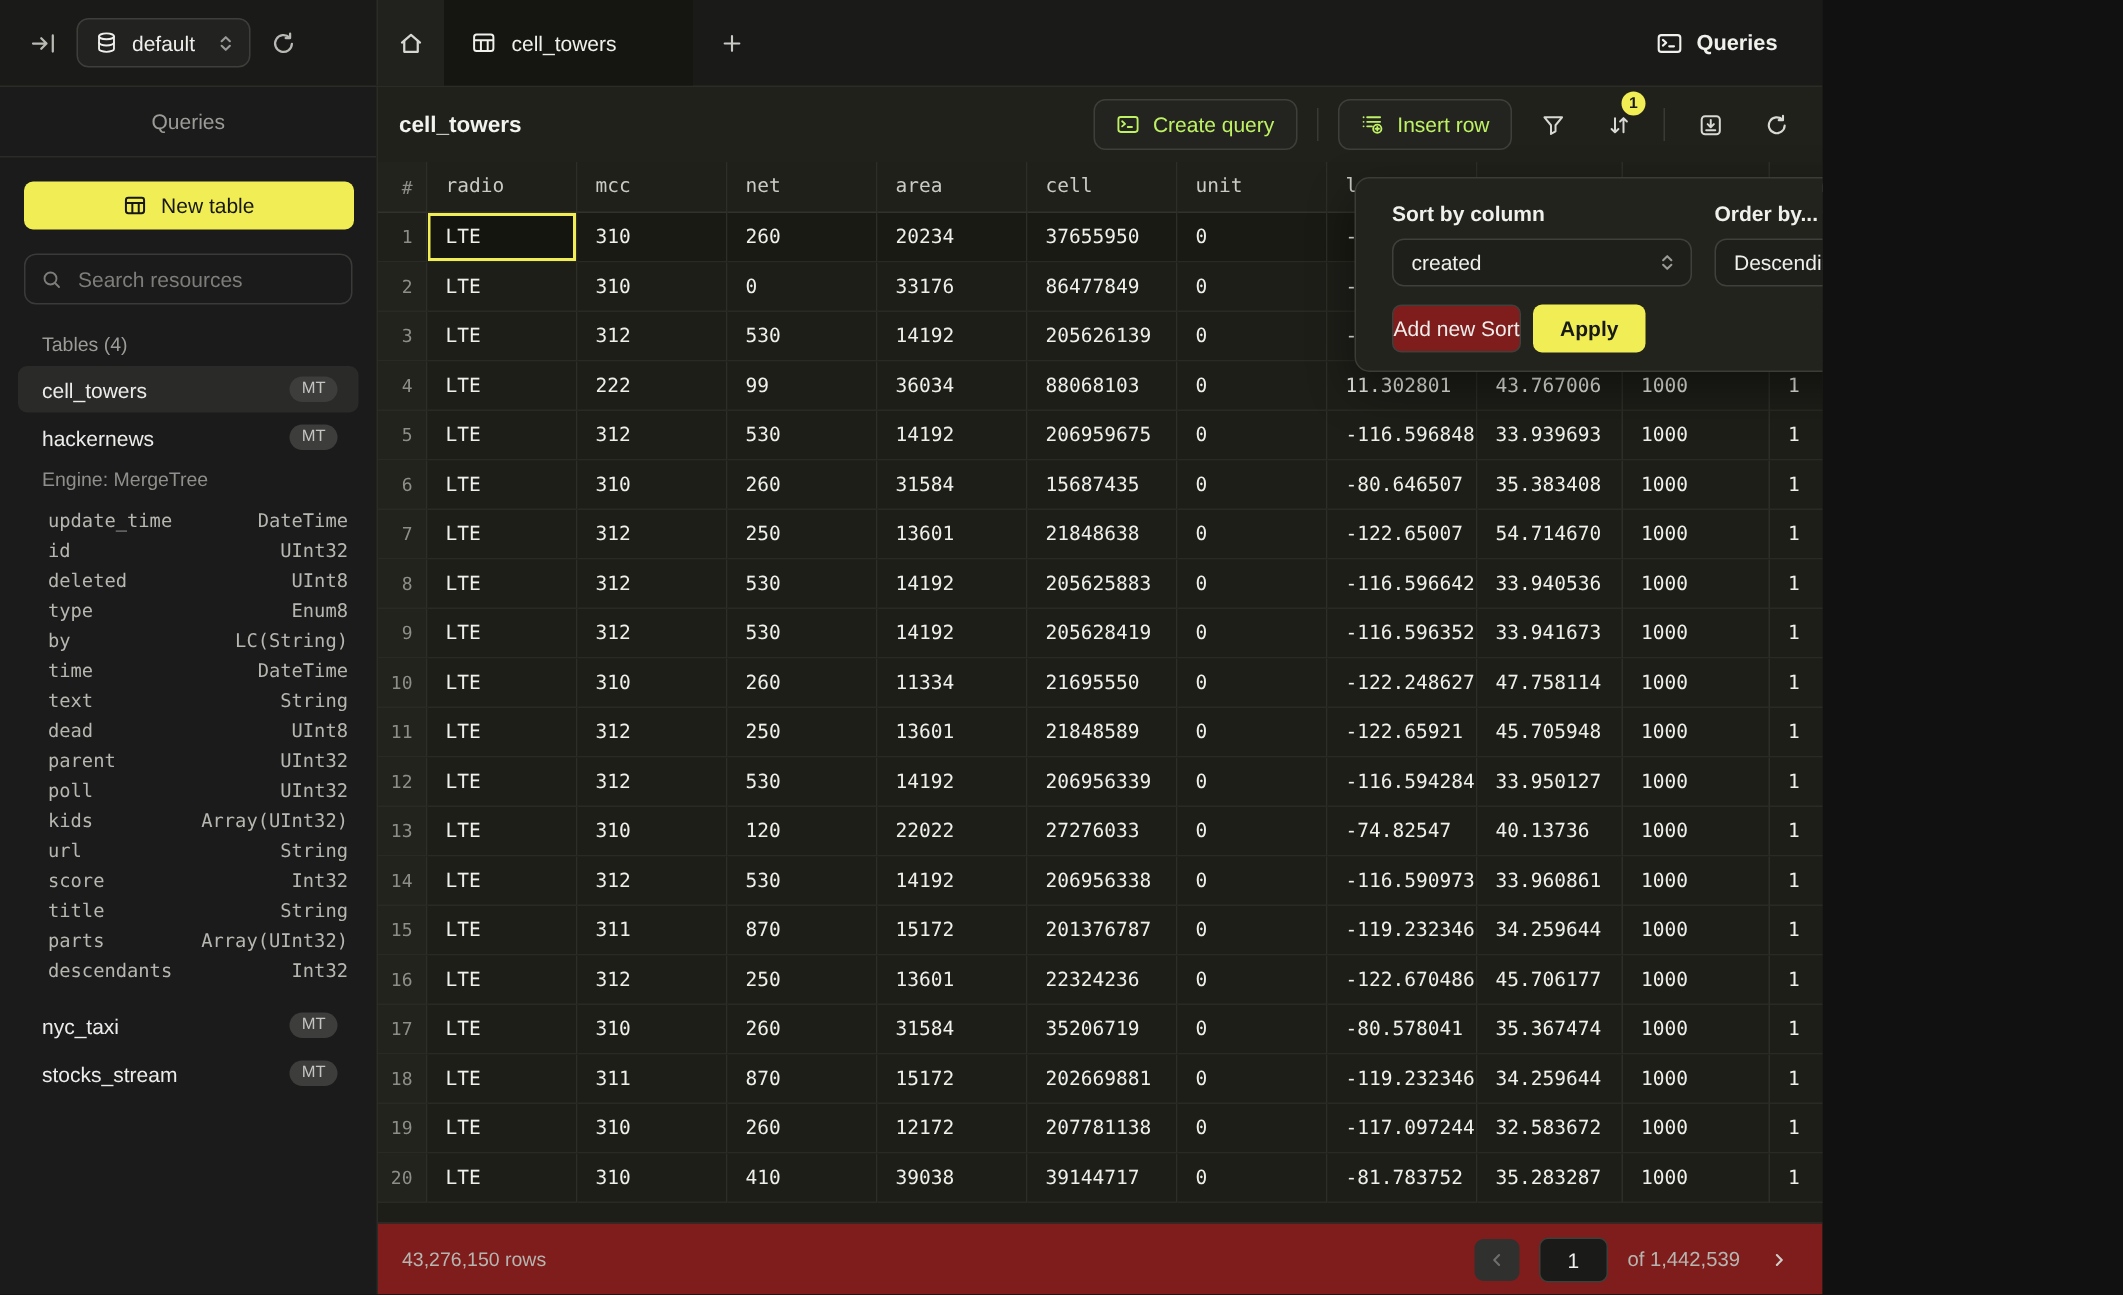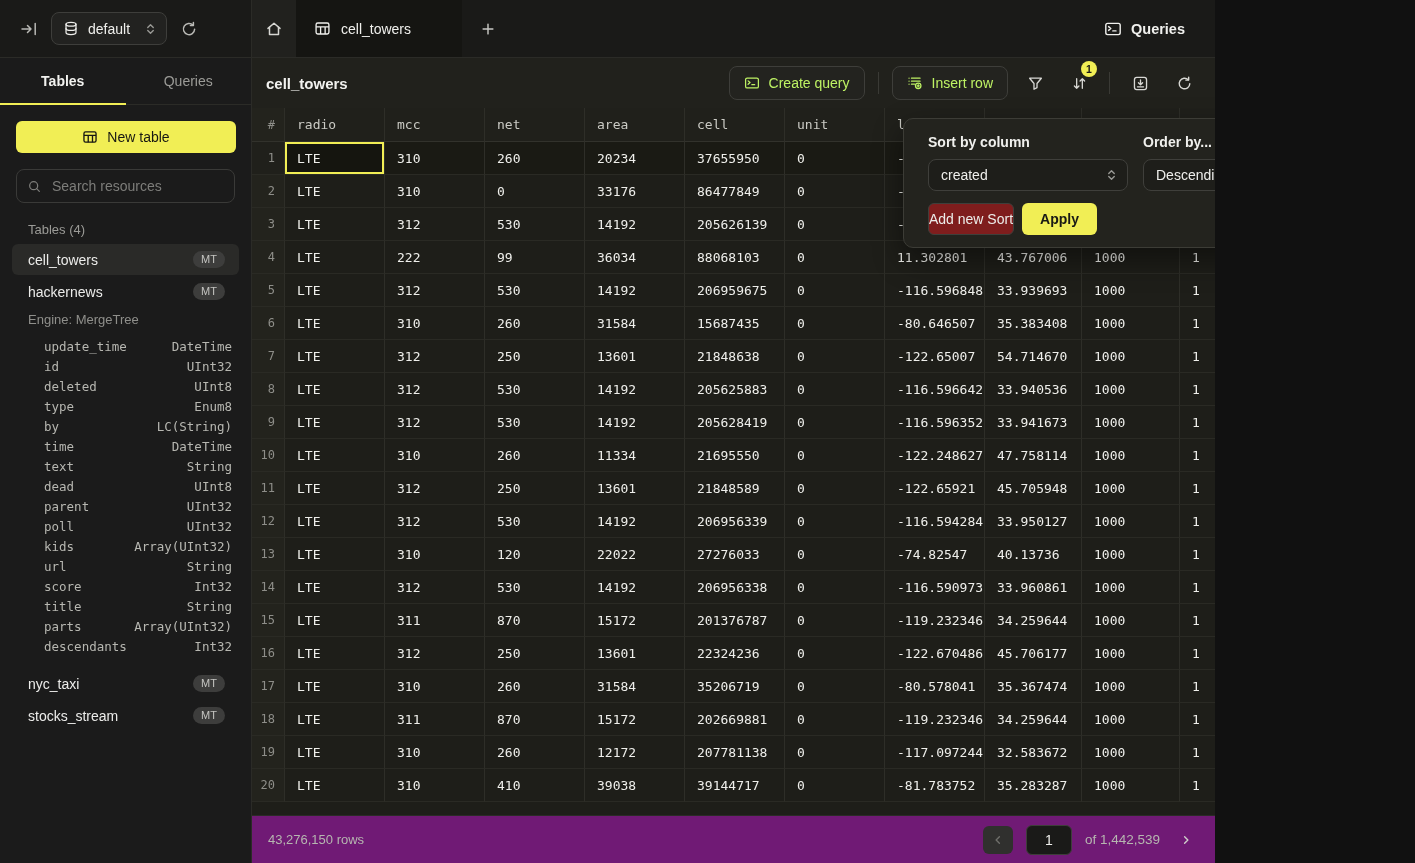--- a/index.html
+++ b/index.html
@@ -28,21 +28,21 @@
   .new-table-btn{margin:16px;width:220px;height:32px;background:#f1ee55;border:none;border-radius:6px;color:#171713;display:flex;align-items:center;justify-content:center;gap:9px;font-size:14px;font-weight:500;cursor:pointer;font-family:inherit;}
   .search-box{margin:0 16px;height:34px;border:1px solid #3a3a38;border-radius:8px;display:flex;align-items:center;padding:0 10px;gap:8px;color:#7d7d7a;box-sizing:border-box;}
   .search-box input{background:transparent;border:none;outline:none;color:#737373;font-size:14px;width:100%;font-family:inherit;}
   .search-box input::placeholder{color:#7d7d7a;}
   .section-label{margin:19px 16px 7px 28px;font-size:13px;color:#9b9b97;}
   .table-item{margin:1px 12px;height:31px;border-radius:6px;display:flex;align-items:center;padding:0 14px 0 16px;cursor:pointer;}
   .table-item.selected{background:#2a2a28;}
   .t-name{font-size:14px;color:#ececea;font-weight:500;flex:1;}
   .t-badge{background:#3d3d3c;color:#c4c4c1;border-radius:10px;font-size:11px;padding:3px 8px;line-height:1;}
   .t-engine{margin:5px 16px 9px 28px;font-size:13px;color:#8f8f8b;}
-  .t-fields{margin:0 0 12px 12px;}
+  .t-fields{margin:0 0 12px 0;}
   .t-field{display:flex;justify-content:space-between;align-items:center;height:20px;padding:0 19px 0 32px;font-family:"DejaVu Sans Mono",monospace;font-size:12.5px;color:#b7b7b1;}
 
   
   .main{position:absolute;left:252px;top:58px;right:0;bottom:0;background:#1e1e19;}
   .titlebar{height:50px;background:#21211c;display:flex;align-items:center;padding:0 14px;box-sizing:border-box;}
   .page-title{font-size:15px;font-weight:600;color:#f2f2ef;}
   .toolbar{margin-left:auto;display:flex;align-items:center;gap:10px;}
   .tb-btn{height:34px;display:flex;align-items:center;gap:9px;padding:0 14px;background:#23231f;border:1px solid #3e3e3a;border-radius:8px;color:#bef264;font-size:14px;font-weight:500;cursor:pointer;font-family:inherit;}
   .tb-divider{width:1px;height:22px;background:#3a3a35;margin:0 3px;}
   .icon-btn{width:34px;height:30px;display:flex;align-items:center;justify-content:center;color:#d8d8d4;position:relative;background:none;border:none;cursor:pointer;}
@@ -54,21 +54,21 @@
   .grid-row.hdr{height:34px;}
   .cell{display:flex;align-items:center;padding:0 6px 0 12px;border-right:1px solid #2e2e28;border-bottom:1px solid #2a2a24;color:#efefeb;overflow:hidden;white-space:nowrap;background:#1e1e19;box-sizing:border-box;}
   .hdr .cell{color:#cbcbc5;background:#20201b;border-bottom:1px solid #32322c;}
   .cell.gutter{background:#23231d;color:#8e8e89;justify-content:flex-end;padding:0 9px 0 4px;font-size:12px;}
   .hdr .cell.gutter{background:#23231d;}
   .row-sel .cell{background:#1a1a14;}
   .row-sel .cell.gutter{background:#20201b;}
   .cell.cell-sel{box-shadow:inset 0 0 0 2px #f1ee55;background:#15150f;}
 
   
-  .footer{position:absolute;bottom:0;left:0;right:0;height:48px;background:#701a75;border-top:1px solid #2b2b27;display:flex;align-items:center;padding:0 16px;box-sizing:border-box;}
+  .footer{position:absolute;bottom:0;left:0;right:0;height:48px;background:#7f1d1d;border-top:1px solid #2b2b27;display:flex;align-items:center;padding:0 16px;box-sizing:border-box;}
   .rows-count{font-size:13px;color:#b6b6b0;}
   .pager{margin-left:auto;display:flex;align-items:center;gap:13px;}
   .pager-prev{width:30px;height:28px;background:#30302e;border-radius:6px;color:#6e6e6a;display:flex;align-items:center;justify-content:center;border:none;}
   .page-input{width:46px;height:30px;background:#1a1a18;border:1px solid #3e3e3a;border-radius:6px;color:#f0f0ed;text-align:center;font-size:14px;font-family:inherit;box-sizing:border-box;}
   .pager-of{font-size:13.5px;color:#b6b6b0;}
   .pager-next{color:#cfcfca;background:none;border:none;cursor:pointer;display:flex;}
 
   
   .sort-popup{position:absolute;left:903px;top:118px;width:508px;height:130px;background:#23231e;border:1px solid #3c3c36;border-radius:10px;box-shadow:0 12px 30px rgba(0,0,0,.45);box-sizing:border-box;padding:15px 24px 0;z-index:20;}
   .popup-caret{position:absolute;top:-7px;left:376px;width:12px;height:12px;background:#23231e;border-left:1px solid #97978f;border-top:1px solid #97978f;transform:rotate(45deg);}
@@ -150,23 +150,20 @@
             <rect x="1.8" y="3.4" width="14.4" height="11.2" rx="1.8"></rect>
             <path d="M4.6 6.6 6.8 8.5l-2.2 1.9M8.8 10.9h3.2"></path>
           </svg>
         </span>
       <span>Queries</span>
     </button>
   </header>
 
   <aside class="sidebar">
     <div class="sidebar-tabs">
-      <div class="sidebar-tab active">
-          <span>Tables</span>
-        </div>
       <div class="sidebar-tab">
           <span>Queries</span>
         </div>
     </div>
     <button class="new-table-btn">
       <span>
           <svg width="16" height="16" viewBox="0 0 18 18" fill="none" stroke="currentColor" stroke-width="1.5" stroke-linejoin="round">
             <rect x="2.2" y="3.2" width="13.6" height="11.6" rx="1.8"></rect>
             <path d="M2.2 7.2h13.6M7 7.2v7.6M11.8 7.2v7.6"></path>
           </svg>

